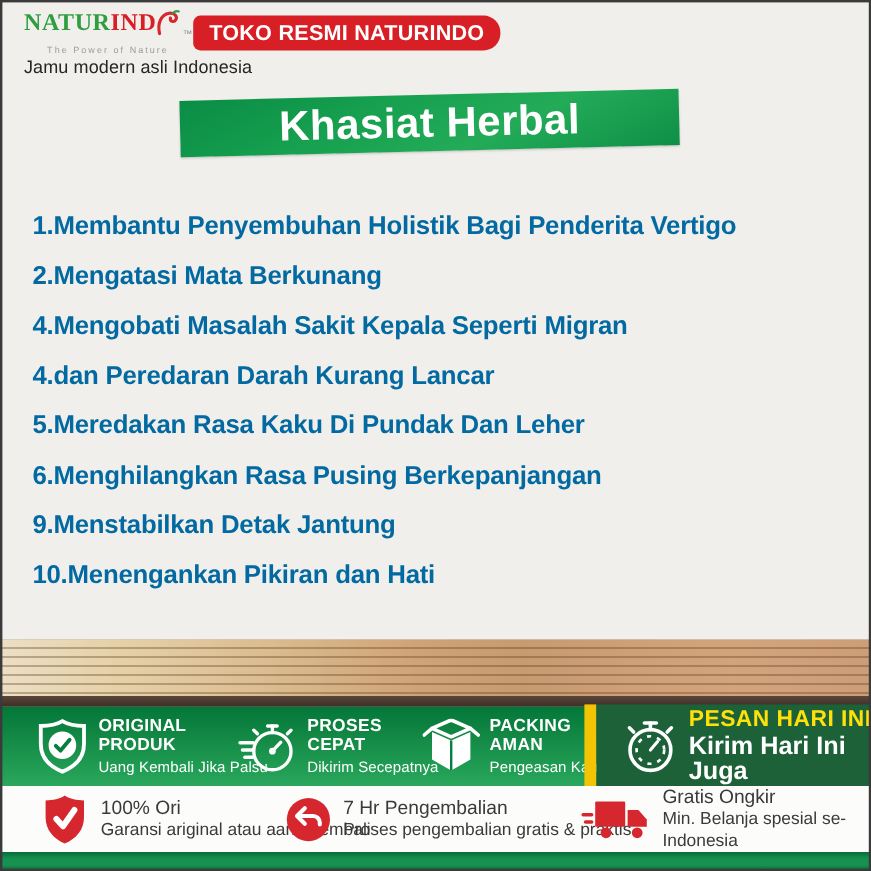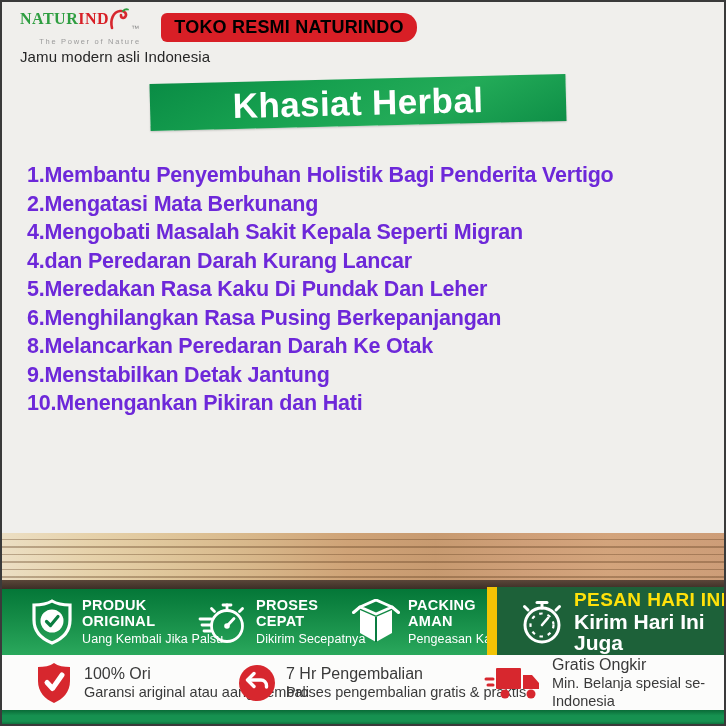--- a/index.html
+++ b/index.html
@@ -3,40 +3,40 @@
 <meta charset="utf-8">
 <style>
   * { margin:0; padding:0; box-sizing:border-box; }
   body { background:#c9c9c9; font-family:"Liberation Sans","DejaVu Sans",sans-serif; }
   .canvas{position:relative;width:726px;height:726px;background:#f0efec;overflow:hidden;margin:0 auto;}
   .frame{position:absolute;inset:0;border:2px solid #3a3a3a;pointer-events:none;z-index:60;}
 
   
   .logo{position:absolute;left:20px;top:8px;z-index:5;}
   .logo-row{display:flex;align-items:flex-start;line-height:22px;}
-  .wordmark{font-family:"Liberation Serif","DejaVu Serif",serif;font-weight:bold;font-size:16px;letter-spacing:.5px;}
+  .wordmark{font-family:"Liberation Serif","DejaVu Serif",serif;font-weight:bold;font-size:20px;letter-spacing:.5px;}
   .wm-green{color:#2f9e41;}
   .wm-red{color:#d81f26;}
   .tm{font-size:8px;color:#8a8a8a;margin-left:2px;margin-top:10px;}
   .tagline{font-size:7.5px;color:#9b9b9b;letter-spacing:1.7px;text-align:center;width:140px;margin-top:-3px;}
   .logo-sub{font-size:15px;color:#262626;margin-top:2px;letter-spacing:.1px;}
 
   .official{position:absolute;left:161px;top:13px;width:256px;height:29px;background:#d81f26;
     border-radius:6px 14px 14px 6px;display:flex;align-items:center;justify-content:center;
-    color:#000000;font-weight:bold;font-size:18px;letter-spacing:.2px;z-index:4;}
+    color:#ffffff;font-weight:bold;font-size:18px;letter-spacing:.2px;z-index:4;}
 
   
   .title-banner{position:absolute;left:150px;top:79px;width:416px;height:47px;transform:rotate(-1.4deg);
     background:linear-gradient(155deg,#0a8c45 0%,#16a04f 35%,#23ab58 65%,#0e8f47 100%);
     display:flex;align-items:center;justify-content:center;color:#fff;font-weight:bold;font-size:35px;
     letter-spacing:.4px;box-shadow:0 1px 2px rgba(0,0,0,.18);}
 
   
   .benefits{position:absolute;left:27px;top:161px;width:694px;}
-  .benefit{font-weight:bold;font-size:21.5px;line-height:28.5px;color:#6d28d9;letter-spacing:-.2px;white-space:nowrap;}
+  .benefit{font-weight:bold;font-size:21.5px;line-height:28.5px;color:#0369a1;letter-spacing:-.2px;white-space:nowrap;margin-top:13px;}
 
   
   .wood{position:absolute;left:0;top:533px;width:726px;height:47px;
     background:
       repeating-linear-gradient(180deg, rgba(92,58,28,0) 0px, rgba(92,58,28,0) 6px, rgba(92,58,28,.35) 6px, rgba(92,58,28,.35) 7.5px),
       linear-gradient(90deg,#ecdfc4 0%,#e6d2ab 12%,#e0c79c 22%,#d8b88b 34%,#cfa377 48%,#c79a70 60%,#cf9f78 72%,#d3a47c 84%,#cd9d78 100%);}
   .wood-edge{position:absolute;left:0;top:580px;width:726px;height:9px;
     background:linear-gradient(180deg,#5a4639,#3c2e26);}
 
   
@@ -90,41 +90,40 @@
 
   <div class="title-banner">Khasiat Herbal</div>
 
   <div class="benefits">
     <div class="benefit">1.Membantu Penyembuhan Holistik Bagi Penderita Vertigo</div>
     <div class="benefit">2.Mengatasi Mata Berkunang</div>
     <div class="benefit">4.Mengobati Masalah Sakit Kepala Seperti Migran</div>
     <div class="benefit">4.dan Peredaran Darah Kurang Lancar</div>
     <div class="benefit">5.Meredakan Rasa Kaku Di Pundak Dan Leher</div>
     <div class="benefit">6.Menghilangkan Rasa Pusing Berkepanjangan</div>
-    <div class="benefit">8.Melancarkan Peredaran Darah Ke Otak</div>
     <div class="benefit">9.Menstabilkan Detak Jantung</div>
     <div class="benefit">10.Menengankan Pikiran dan Hati</div>
   </div>
 
   <div class="wood"></div>
   <div class="wood-edge"></div>
 
   <div class="features-bar"></div>
 
   <div class="feature f1">
     <span class="icon">
       <svg width="44" height="48" viewBox="0 0 44 48">
         <path d="M22 3 C27 6 34 7 40 7 V22 C40 34 32 41 22 45 C12 41 4 34 4 22 V7 C10 7 17 6 22 3 Z" fill="none" stroke="#ffffff" stroke-width="3.2"></path>
         <circle cx="22" cy="23" r="11.5" fill="#ffffff"></circle>
         <path d="M16.5 23.5 l4 4 l7.5 -9" fill="none" stroke="#0a7d41" stroke-width="3.2" stroke-linecap="round" stroke-linejoin="round"></path>
       </svg>
     </span>
     <div>
+      <div class="f-t">ORIGINAL</div>
       <div class="f-t">PRODUK</div>
-      <div class="f-t">ORIGINAL</div>
       <div class="f-sub">Uang Kembali Jika Palsu</div>
     </div>
   </div>
 
   <div class="feature f2">
     <span class="icon">
       <svg width="52" height="50" viewBox="0 0 52 50">
         <g stroke="#ffffff" stroke-width="2.8" fill="none" stroke-linecap="round">
           <path d="M4 22 h11"></path>
             <path d="M6 28 h9"></path>

